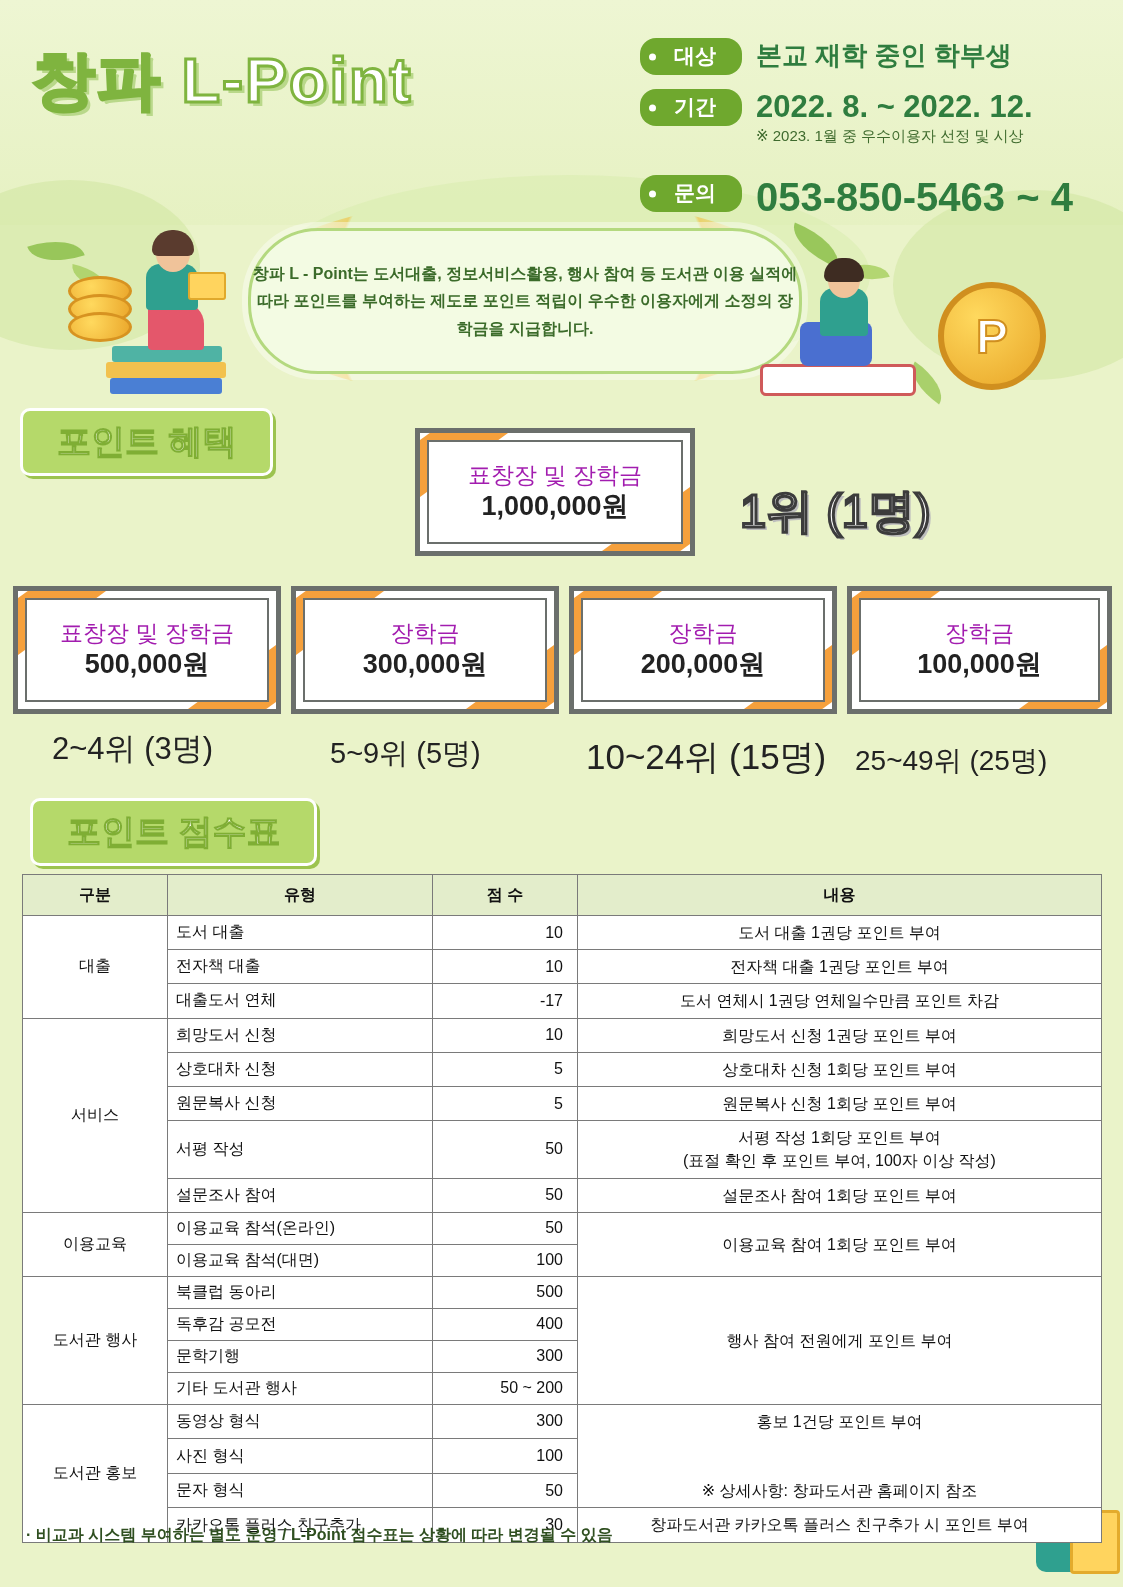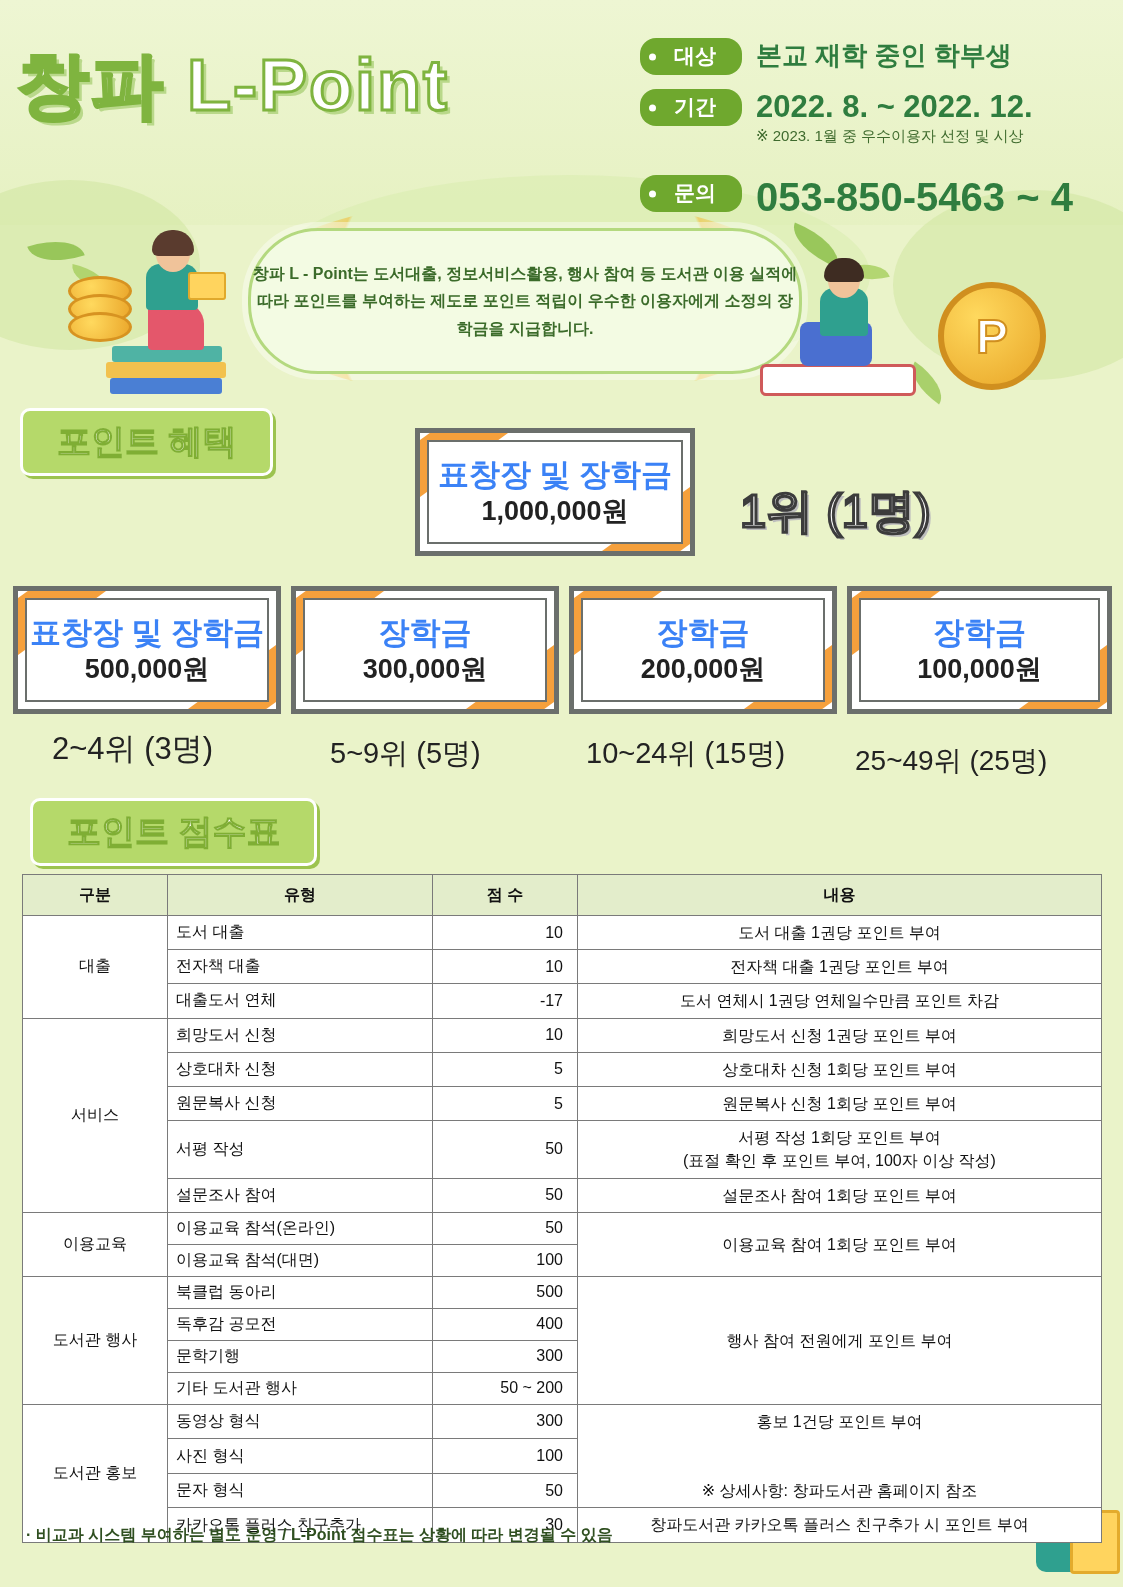--- a/index.html
+++ b/index.html
@@ -15,22 +15,22 @@
   }
   .leafblob{position:absolute;border-radius:50%;opacity:.55;}
   .lb1{left:-60px;top:180px;width:260px;height:170px;background:#cfe6a0;}
   .lb2{right:-50px;top:190px;width:280px;height:190px;background:#cfe6a0;}
   .lb3{left:270px;top:175px;width:600px;height:200px;background:#d8ecae;}
 
   .leaf{position:absolute;background:#8cc04a;border-radius:0 100% 0 100%;opacity:.85;}
 
   
   .title{
-    position:absolute;left:17px;top:38px;
-    font-size:72px;font-weight:bold;color:#ffffff;
+    position:absolute;left:32px;top:38px;
+    font-size:63px;font-weight:bold;color:#ffffff;
     letter-spacing:2px;
     -webkit-text-stroke:3px #7fb43f;
     text-shadow:4px 4px 0 #b9d88a;
     white-space:nowrap;
   }
   .info-rows{position:absolute;left:640px;top:38px;width:470px;}
   .info-row{display:flex;align-items:flex-start;margin-bottom:6px;}
   .pill{
     background:#6fa82e;color:#fff;font-size:21px;font-weight:bold;
     border-radius:16px;padding:4px 16px 5px 24px;position:relative;
@@ -82,35 +82,35 @@
   }
   .prize:after{
     content:"";position:absolute;width:300px;height:46px;background:#f5a03c;
     transform:rotate(-36deg);right:-86px;bottom:-34px;
   }
   .prize-inner{
     position:absolute;left:7px;top:7px;right:7px;bottom:7px;background:#fff;
     border:2px solid #6b6f6c;display:flex;flex-direction:column;
     align-items:center;justify-content:center;z-index:2;
   }
-  .prize-t1{font-size:31px;font-weight:bold;color:#3b82f6;line-height:1.25;}
+  .prize-t1{font-size:23px;font-weight:normal;color:#a21caf;line-height:1.25;}
   .prize-t2{font-size:27px;font-weight:bold;color:#222;line-height:1.25;}
   .rank{
     position:absolute;font-weight:normal;color:#222;white-space:nowrap;
   }
 
   #prize0{left:415px;top:428px;width:280px;height:128px;}
   #rank0{left:740px;top:480px;font-size:47px;color:#fff;-webkit-text-stroke:3px #3c3c3c;text-shadow:3px 3px 0 #bdbdbd;}
 
   #prize1{left:13px;top:586px;width:268px;height:128px;}
   #rank1{left:52px;top:728px;font-size:31px;}
   #prize2{left:291px;top:586px;width:268px;height:128px;}
   #rank2{left:330px;top:734px;font-size:29px;}
   #prize3{left:569px;top:586px;width:268px;height:128px;}
-  #rank3{left:586px;top:734px;font-size:29px;}
+  #rank3{left:586px;top:734px;font-size:35px;}
   #prize4{left:847px;top:586px;width:265px;height:128px;}
   #rank4{left:855px;top:742px;font-size:28px;}
 
   
   table{
     position:absolute;left:22px;top:874px;width:1080px;
     border-collapse:collapse;background:#ffffff;
     font-size:16px;color:#111;
   }
   th,td{border:1px solid #7a7a7a;padding:5px 8px;}

